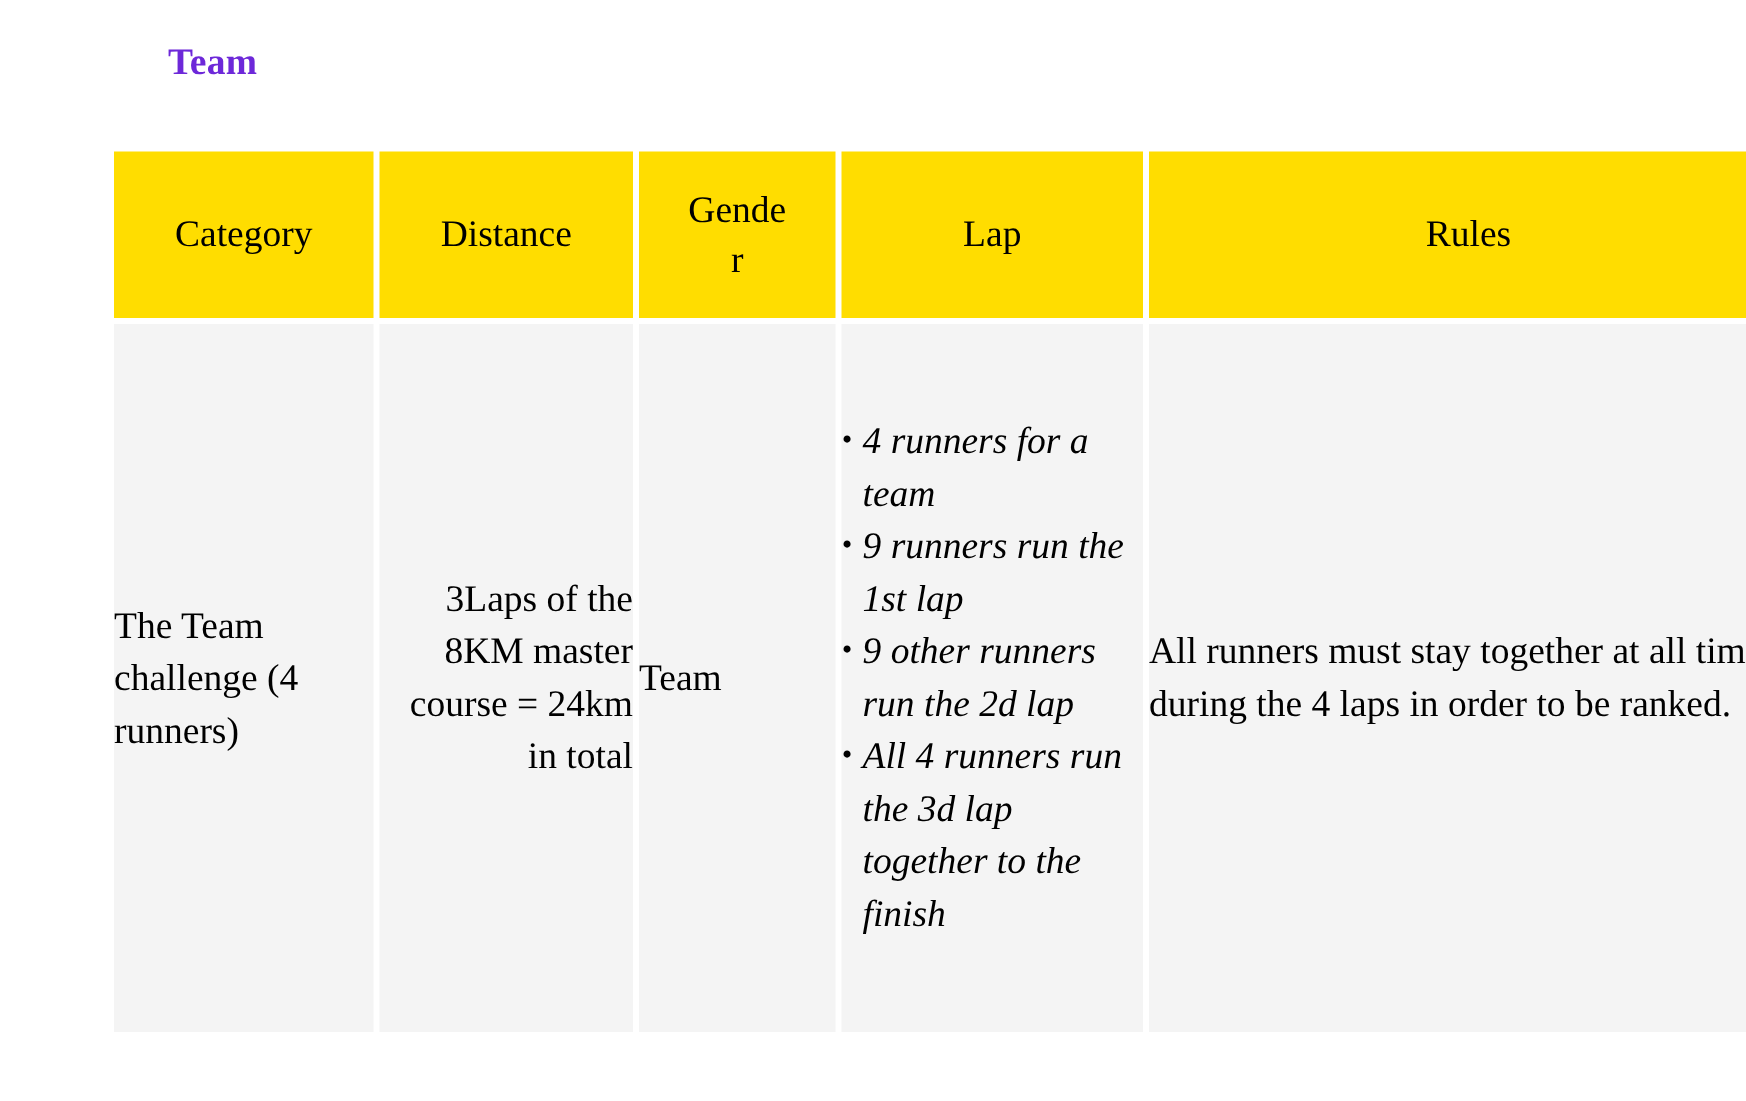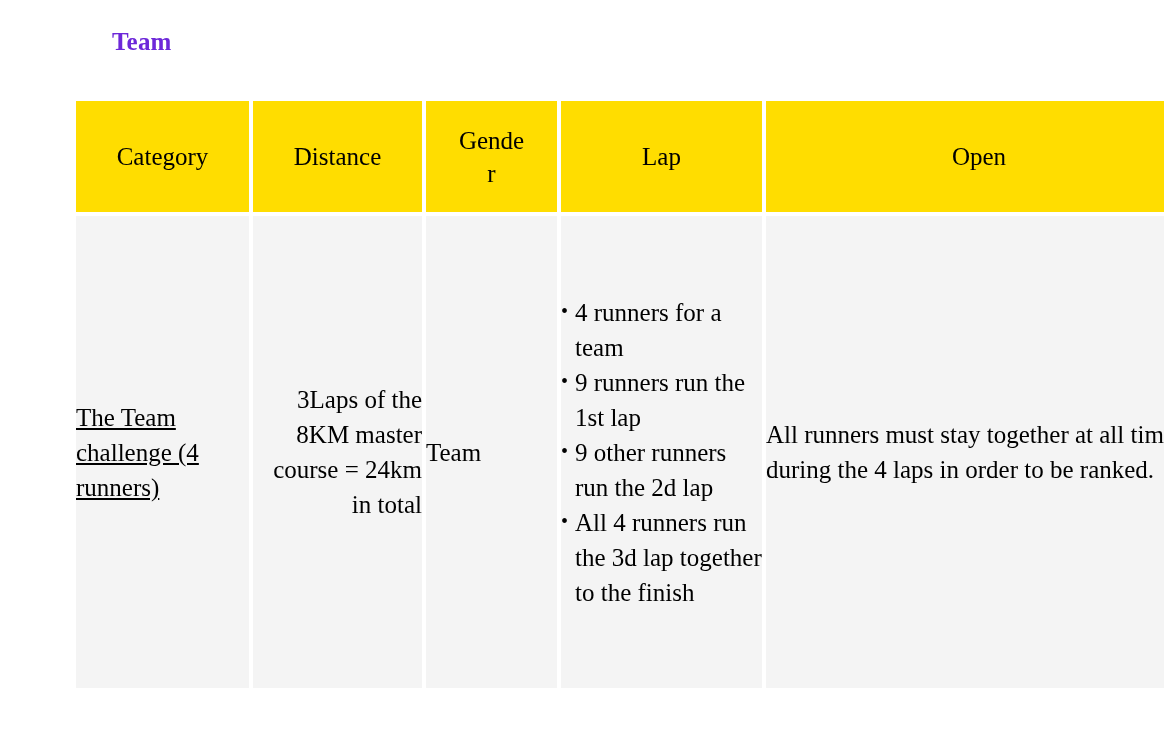--- a/index.html
+++ b/index.html
@@ -59,21 +59,21 @@
 
   .body-cell {
     background: #f4f4f4;
     vertical-align: middle;
     font-size: 25px;
     line-height: 35px;
     height: 472px;
     padding: 10px 0;
   }
 
-  .cell-pad-left { padding-left: 23px; padding-right: 10px; text-decoration: underline; }
+  .cell-pad-left { padding-left: 23px; padding-right: 10px; }
   .cell-pad-dist { padding-left: 26px; padding-right: 10px; text-align: right; }
   .cell-pad-gender { padding-left: 24px; padding-right: 8px; }
   .cell-pad-rules { padding-left: 24px; padding-right: 24px; }
   .cell-pad-lap { padding-left: 20px; padding-right: 8px; }
 
   
   .col-category { width: 173px; }
   .col-distance { width: 169px; }
   .col-gender   { width: 131px; }
   .col-lap      { width: 201px; }
@@ -83,20 +83,21 @@
     list-style: none;
     margin: 0;
     padding: 0;
   }
   .bullet-list li {
     position: relative;
     padding-left: 14px;
     margin: 0;
     font-size: 25px;
     line-height: 35px;
+    font-style: italic;
   }
   .bullet-list li::before {
     content: "\2022";
     position: absolute;
     left: 0;
     top: -1px;
     font-size: 20px;
     line-height: 35px;
   }
 
@@ -124,21 +125,21 @@
         <span>Distance</span>
       </th>
       <th class="hdr-cell">
         <span class="wrap-break">Gende</span>
         <span class="wrap-break">r</span>
       </th>
       <th class="hdr-cell">
         <span>Lap</span>
       </th>
       <th class="hdr-cell">
-        <span>Open</span>
+        <span>Rules</span>
       </th>
     </tr>
   </thead>
   <tbody>
     <tr>
       <td class="body-cell cell-pad-left">The Team challenge (4 runners)</td>
       <td class="body-cell cell-pad-dist">3Laps of the 8KM master course = 24km in total</td>
       <td class="body-cell cell-pad-gender">Team</td>
       <td class="body-cell cell-pad-lap">
         <ul class="bullet-list">

